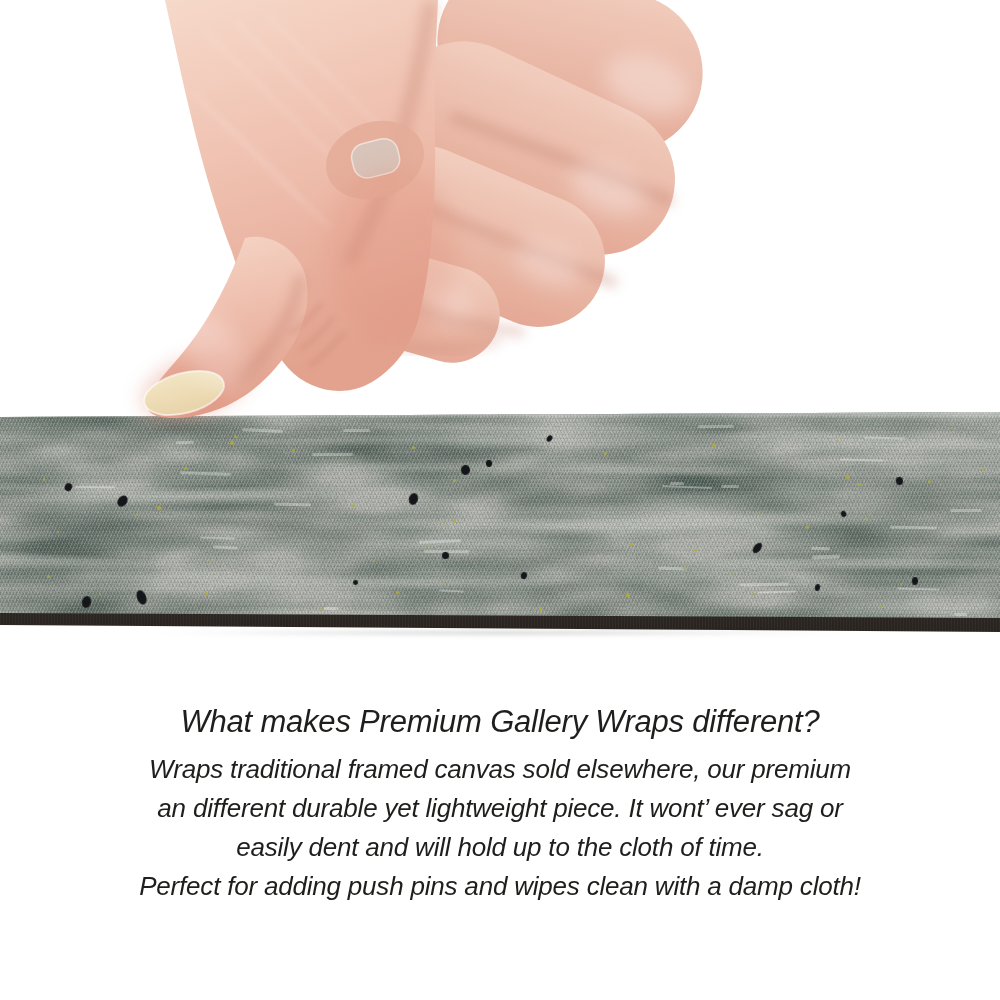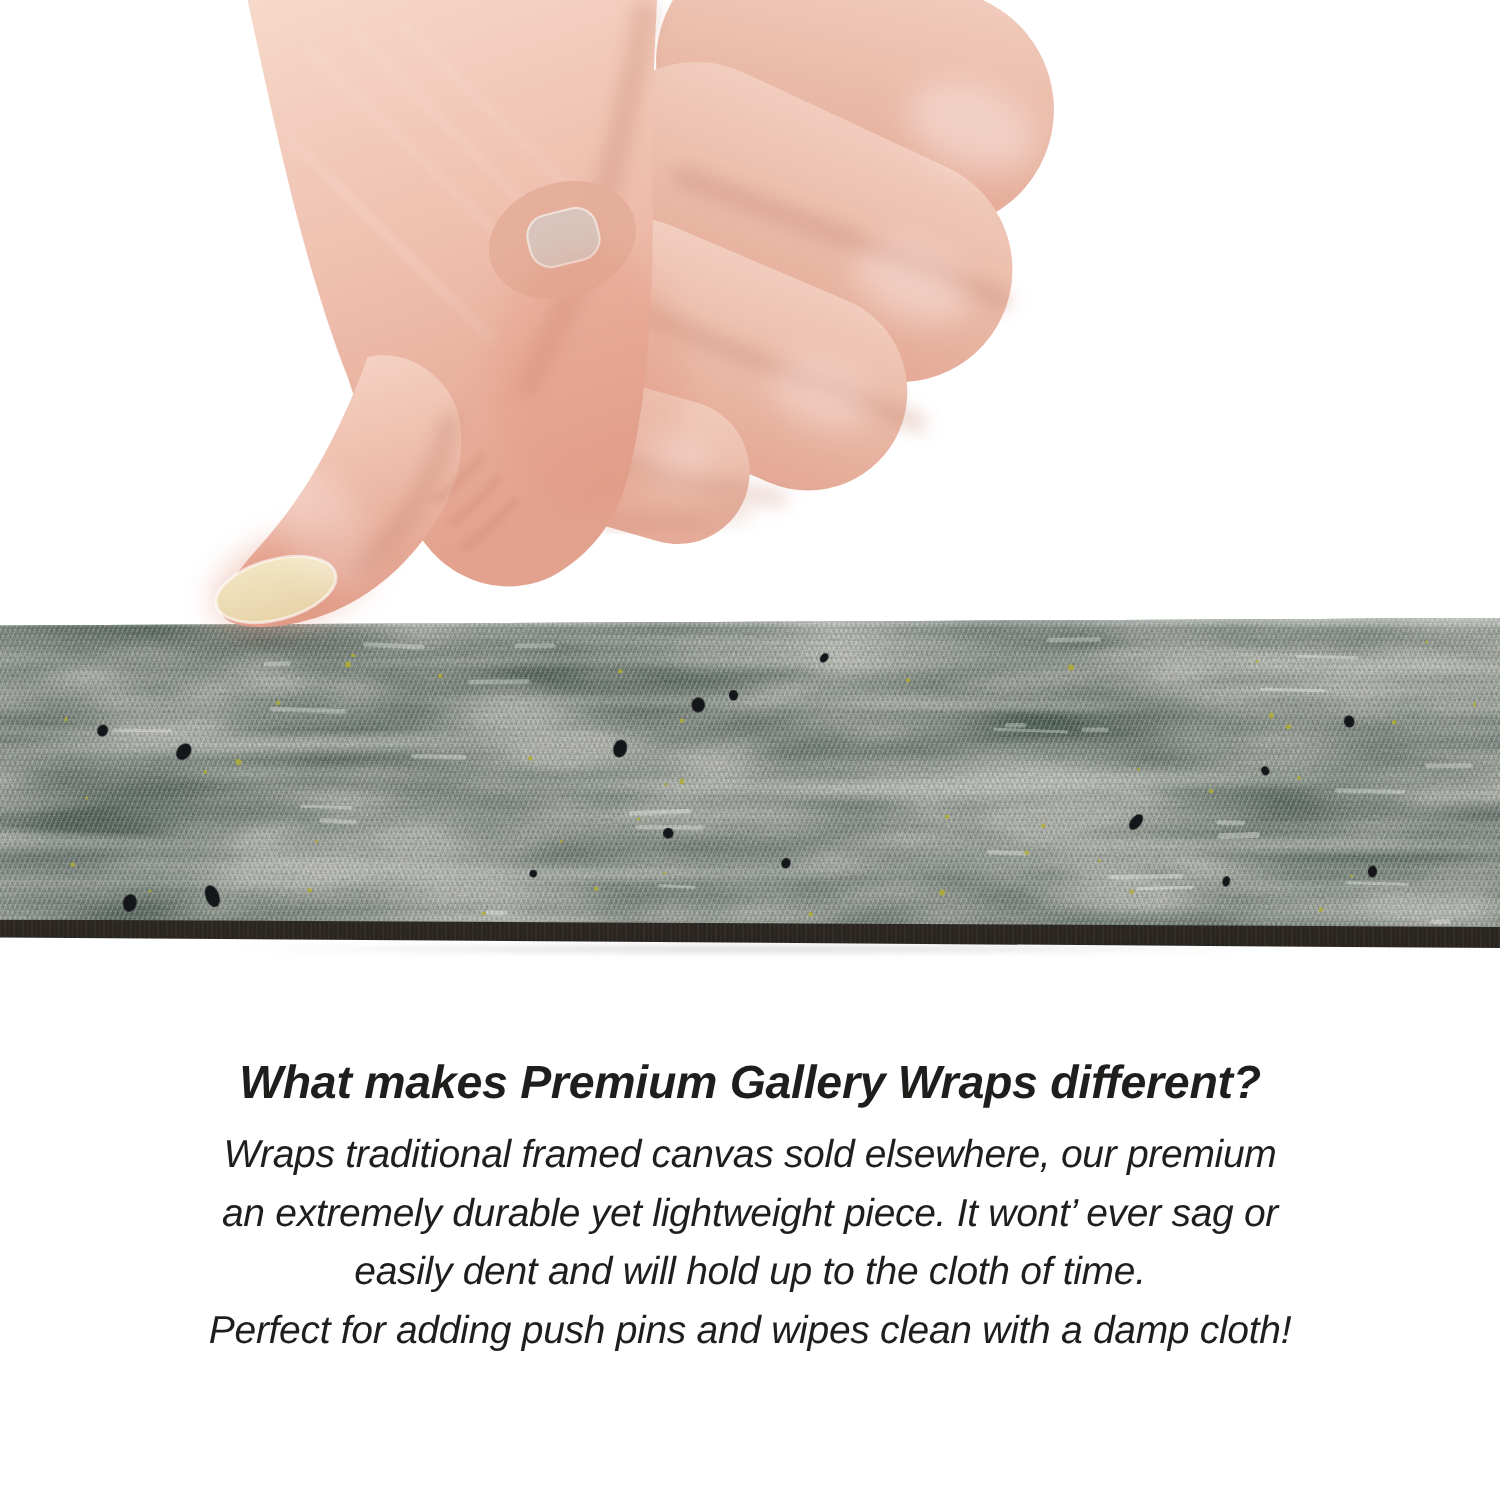--- a/index.html
+++ b/index.html
@@ -59,21 +59,21 @@
   
   .hand{position:absolute;left:0;top:0;width:1000px;height:432px;z-index:3;}
 
   
   .caption{
     position:absolute;left:0;top:703px;width:1000px;
     text-align:center;font-style:italic;color:var(--text,#1e1e1c);
     letter-spacing:-0.2px;
   }
   .caption h1{
-    margin:0 0 9px 0;font-size:31px;line-height:38px;font-weight:700;font-style:italic;
+    margin:0 0 9px 0;font-size:31px;line-height:38px;font-weight:400;font-style:italic;
   }
   .caption p{margin:0;font-size:26px;line-height:39px;font-weight:400;}
 
   
   .st-skin-hi{stop-color:var(--skin-light,#f6d9ca);}
   .st-skin-md{stop-color:var(--skin-base,#eebcab);}
   .st-skin-lo{stop-color:#e2a28e;}
   .st-fing-hi{stop-color:#f2cfc0;}
   .st-fing-lo{stop-color:#e5ab98;}
   .st-nail-hi{stop-color:#f2e5c2;}
@@ -291,18 +291,18 @@
       </g>
 
       <ellipse cx="184" cy="393" rx="41" ry="20" fill="url(#gNail)" stroke="rgba(255,255,255,0.6)" stroke-width="2" transform="rotate(-15 184 393)"></ellipse>
       <ellipse cx="214" cy="352" rx="26" ry="46" fill="#ffffff" opacity="0.25" filter="url(#b10)" transform="rotate(-32 214 352)"></ellipse>
     </g>
   </svg>
 
   <div class="caption">
     <h1>What makes Premium Gallery Wraps different?</h1>
     <p>Wraps traditional framed canvas sold elsewhere, our premium</p>
-    <p>an extremely durable yet lightweight piece. It wont’ ever sag or</p>
+    <p>an different durable yet lightweight piece. It wont’ ever sag or</p>
     <p>easily dent and will hold up to the cloth of time.</p>
     <p>Perfect for adding push pins and wipes clean with a damp cloth!</p>
   </div>
 
 </div>
 
 </body></html>

